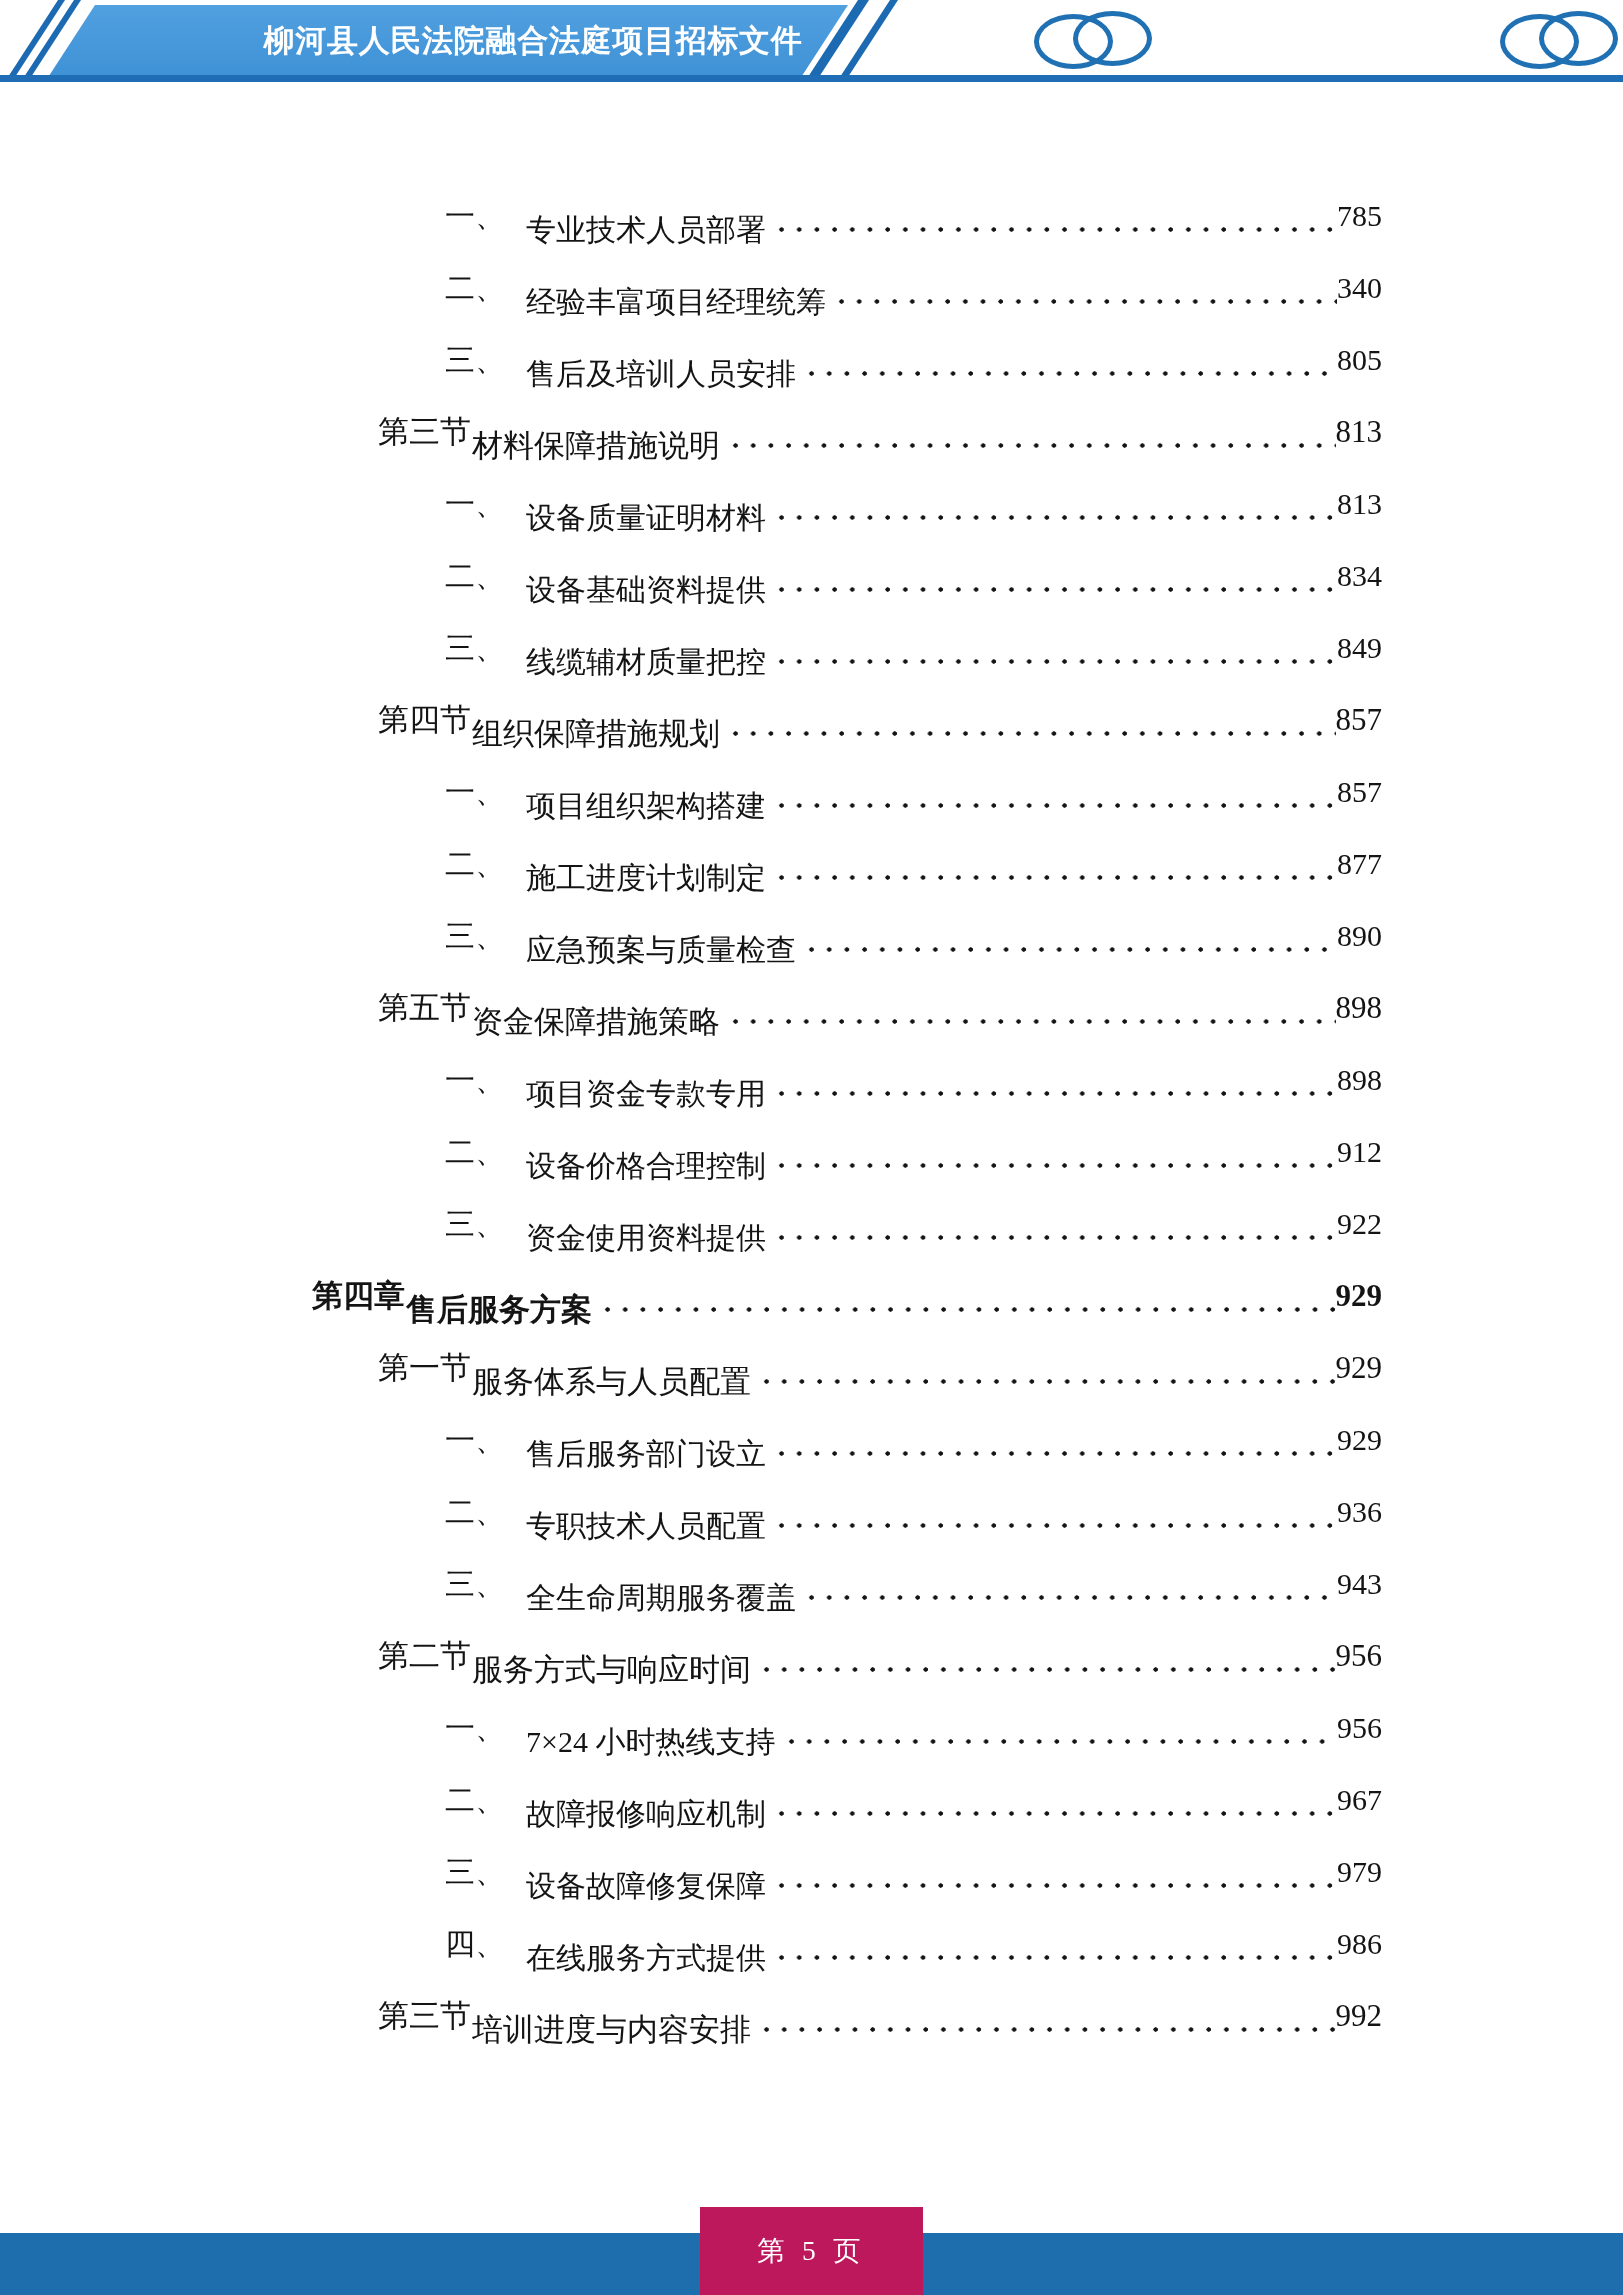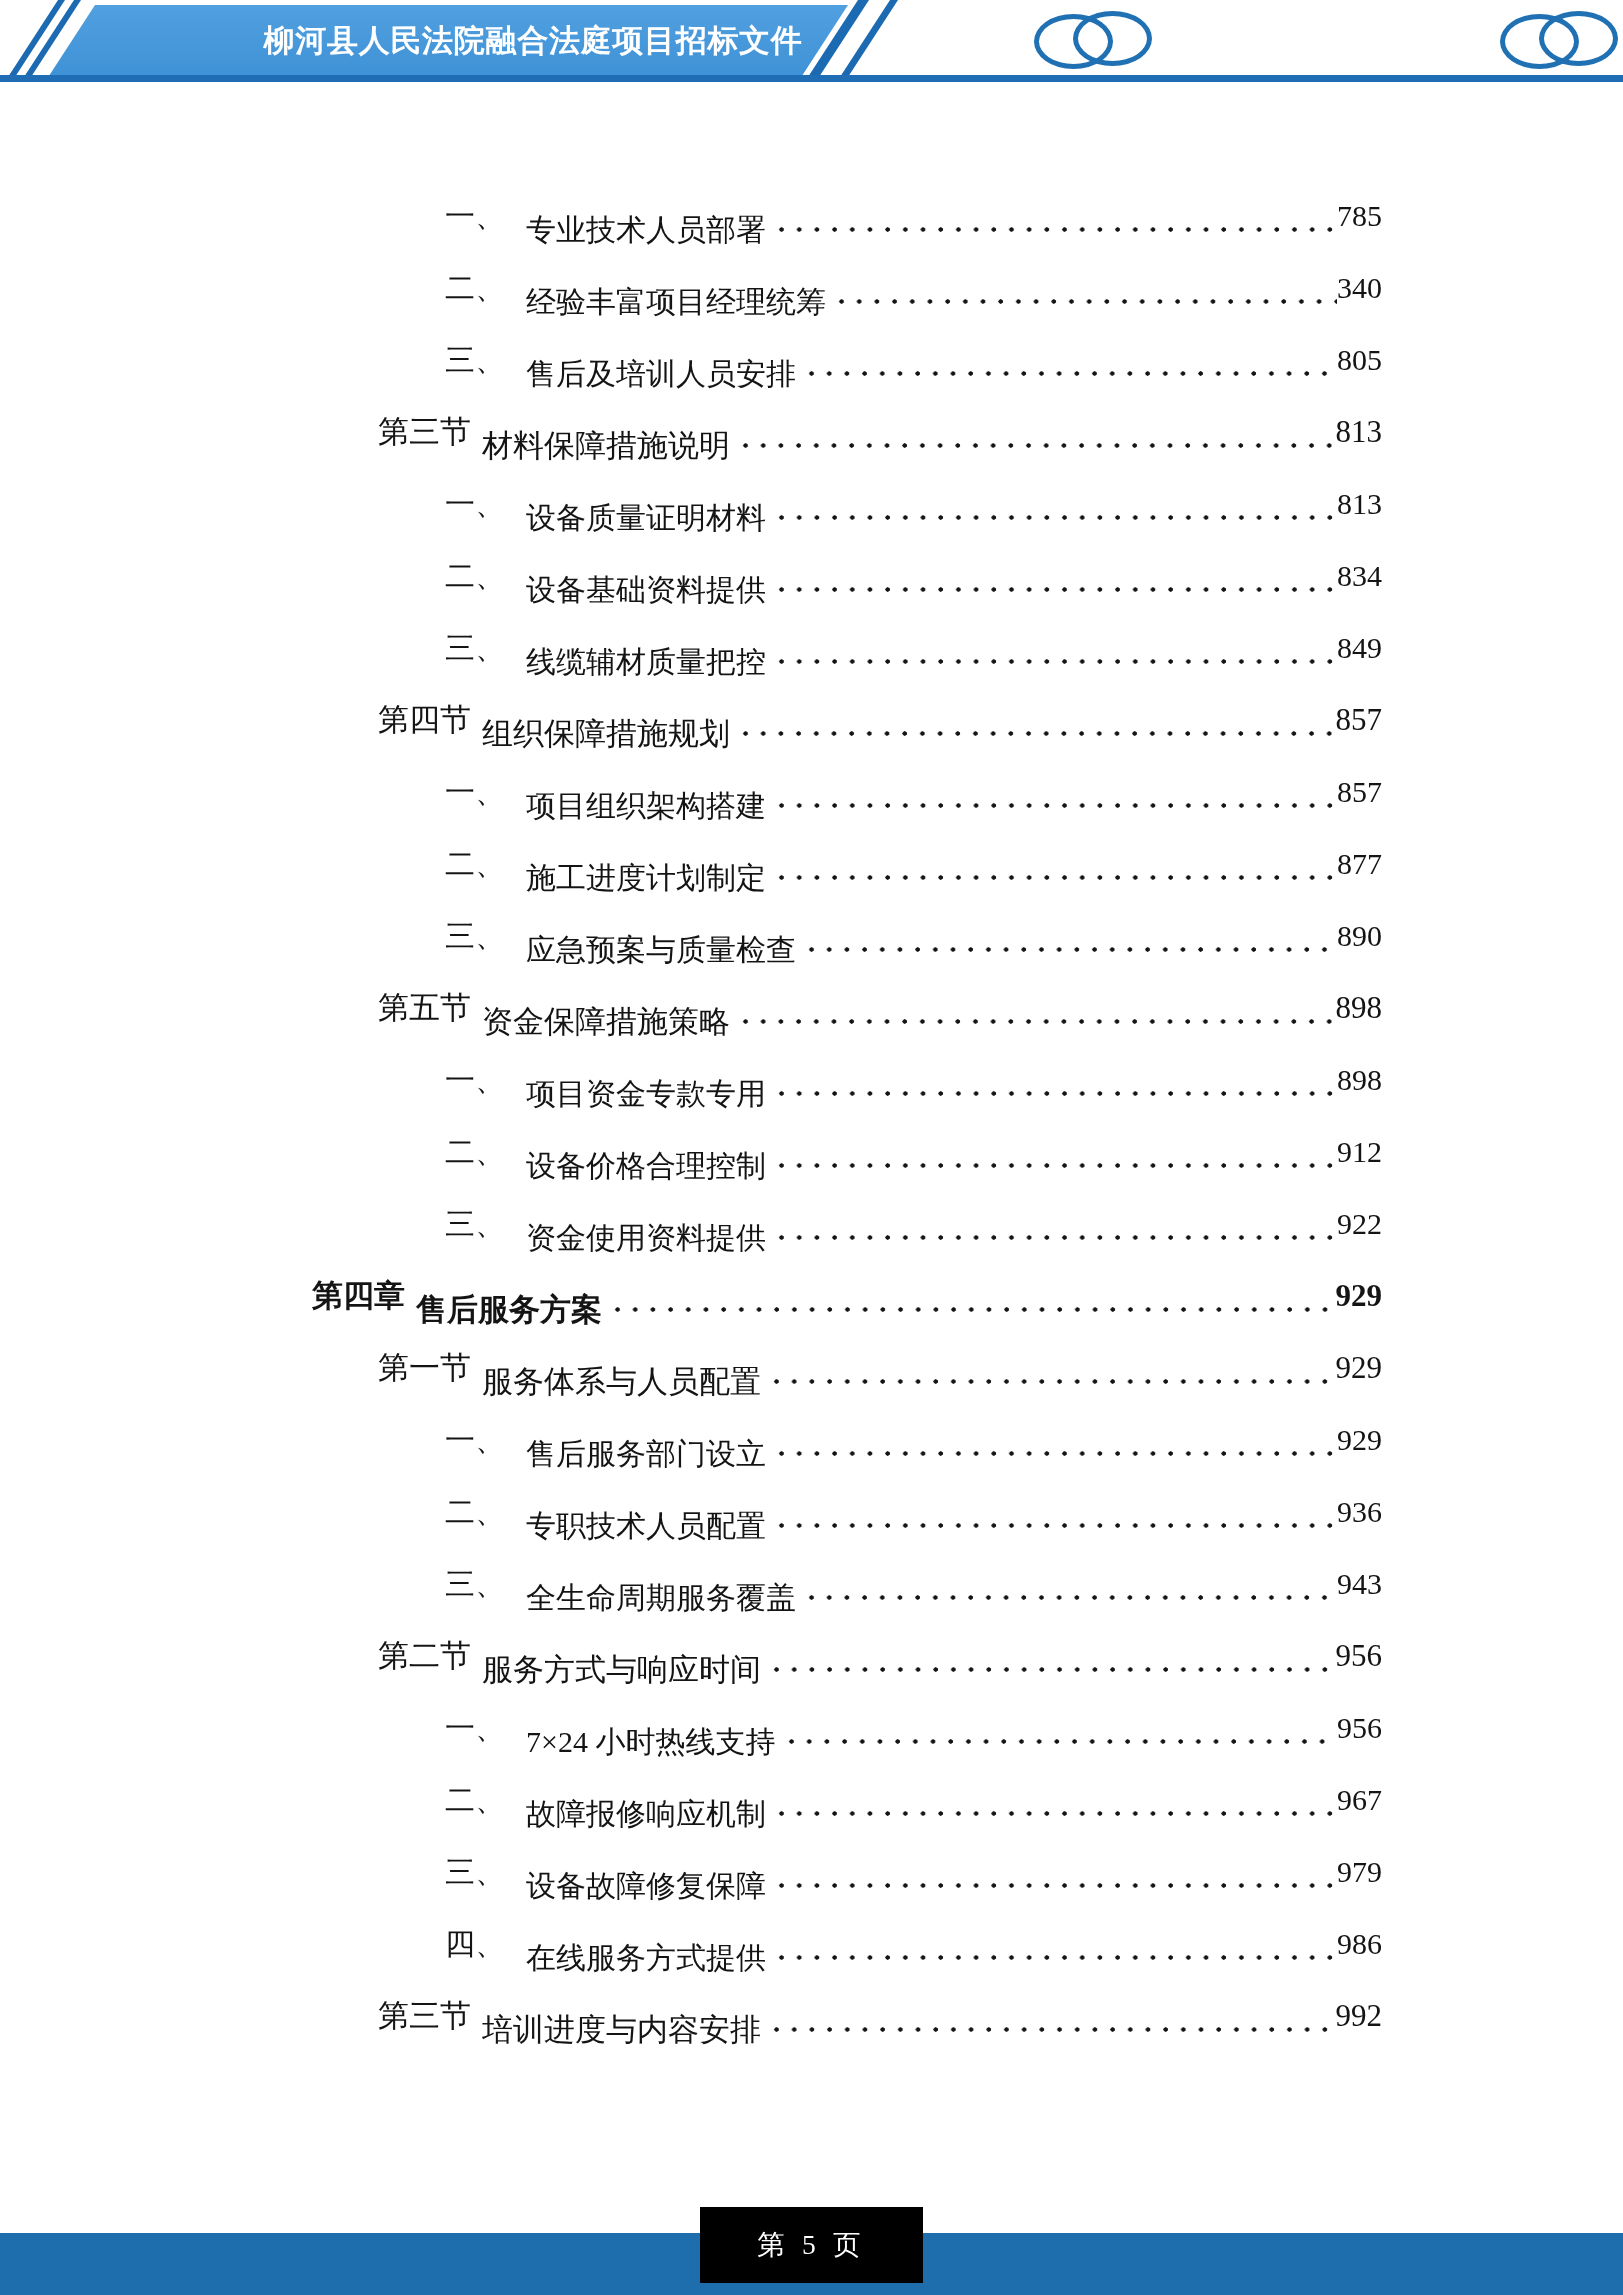--- a/index.html
+++ b/index.html
@@ -53,39 +53,39 @@
   #toc { position: absolute; top: 180px; left: 0; width: 1623px; }
   .row {
     height: 72px; display: flex; align-items: center;
     padding-right: 241px; box-sizing: border-box;
     font-size: 30px; color: #141414; cursor: default;
   }
   .row.item    { padding-left: 445px; }
   .row.section { padding-left: 378px; font-size: 31px; }
   .row.chapter { padding-left: 312px; font-size: 31px; font-weight: bold; }
   .num { margin-right: 21px; white-space: nowrap; }
-  .row.section .num, .row.chapter .num { margin-right: 11px; }
+  .row.section .num, .row.chapter .num { margin-right: 1px; }
   .title { white-space: nowrap; margin-top: 28px; }
   .leader {
     flex: 1 1 auto; height: 72px; margin-left: 5.2px;
     background-image: radial-gradient(circle at 2.6px 2.6px, #141414 2px, transparent 2.5px);
     background-size: 17.7px 5.2px;
     background-repeat: repeat-x;
     background-position: left 7.9px bottom 19.6px;
   }
   .pnum { font-family: "Liberation Serif", "DejaVu Serif", serif; white-space: nowrap; }
 
   
   .footer-band {
     position: absolute; left: 0; top: 2233px; width: 1623px; height: 62px;
     background: #1e6dad;
   }
   .footer-tab {
-    position: absolute; left: 700px; top: 2207px; width: 223px; height: 76px;
-    background: #000000;
+    position: absolute; left: 700px; top: 2207px; width: 223px; height: 88px;
+    background: #be185d;
     display: flex; align-items: center; justify-content: center;
   }
   .footer-tab span {
     color: #ffffff; font-size: 27.5px; letter-spacing: 5.2px; white-space: nowrap;
   }
 </style>
 </head>
 <body>
 
 <div class="page">

